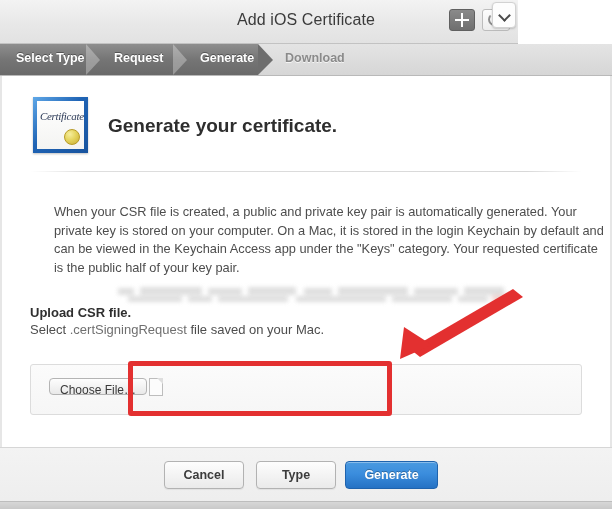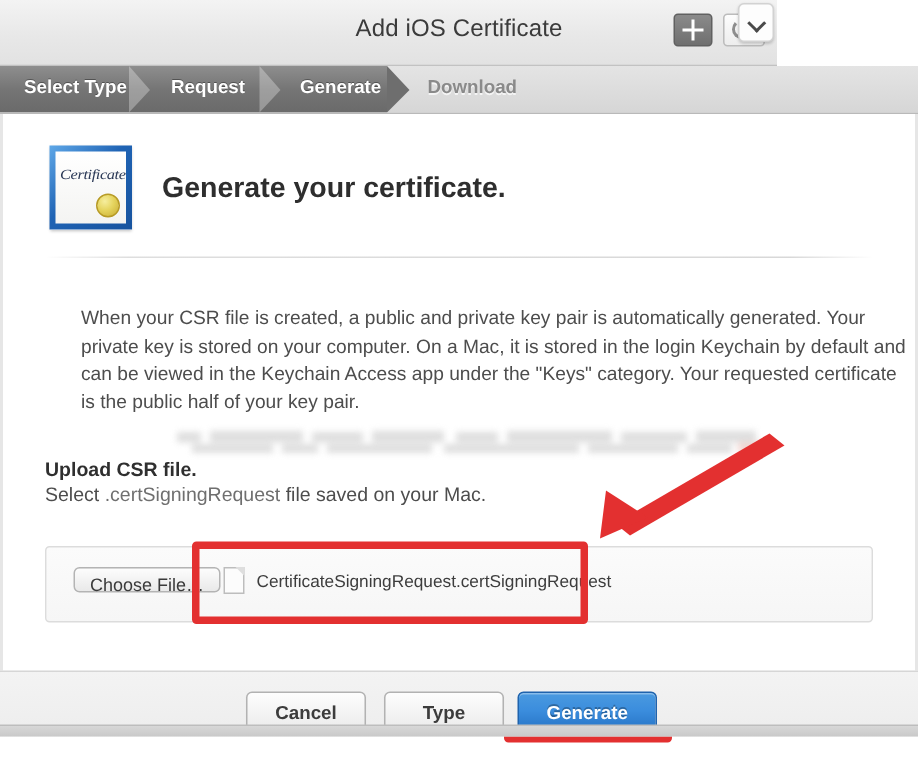--- a/index.html
+++ b/index.html
@@ -304,21 +304,21 @@
     position: absolute;
     left: 392px; top: 283px;
     width: 135px; height: 80px;
     pointer-events: none;
   }
 
   
   .footer {
     position: absolute;
     left: 0; top: 447px;
-    width: 612px; height: 44px;
+    width: 612px; height: 62px;
     background: linear-gradient(to bottom, #f3f3f3 0%, #ededed 100%);
     border-top: 1px solid #d6d6d6;
     box-sizing: border-box;
   }
   .footer-strip {
     position: absolute;
     left: 0; bottom: 0;
     width: 612px; height: 8px;
     background: linear-gradient(to bottom, #d7d7d7 0%, #c9c9c9 100%);
     border-top: 1px solid #bdbdbd;
@@ -416,21 +416,20 @@
     <i style="left:374px; top:8px;  width:18px; height:7px; background:#f0cfcb;"></i>
   </div>
 
   <div class="upload-title">Upload CSR file.</div>
 
   <div class="upload-sub"><span>Select </span><span class="mono">.certSigningRequest</span><span> file saved on your Mac.</span></div>
 
   <div class="upload-panel">
     <div class="choose-btn">Choose File…</div>
     <div class="file-doc-icon"></div>
-    <div class="file-name">CertificateSigningRequest.certSigningRequest</div>
   </div>
 
   <div class="annot-box" id="annot-file"></div>
   <div class="annot-box" id="annot-gen"></div>
 
   <svg class="annot-arrow" viewBox="0 0 135 80">
     <g fill="#e33030">
       <path d="M121 6 L131 14 L28 74 L18 66 Z"></path>
       <path d="M8 76 L12 44 L40 62 Z"></path>
     </g>

